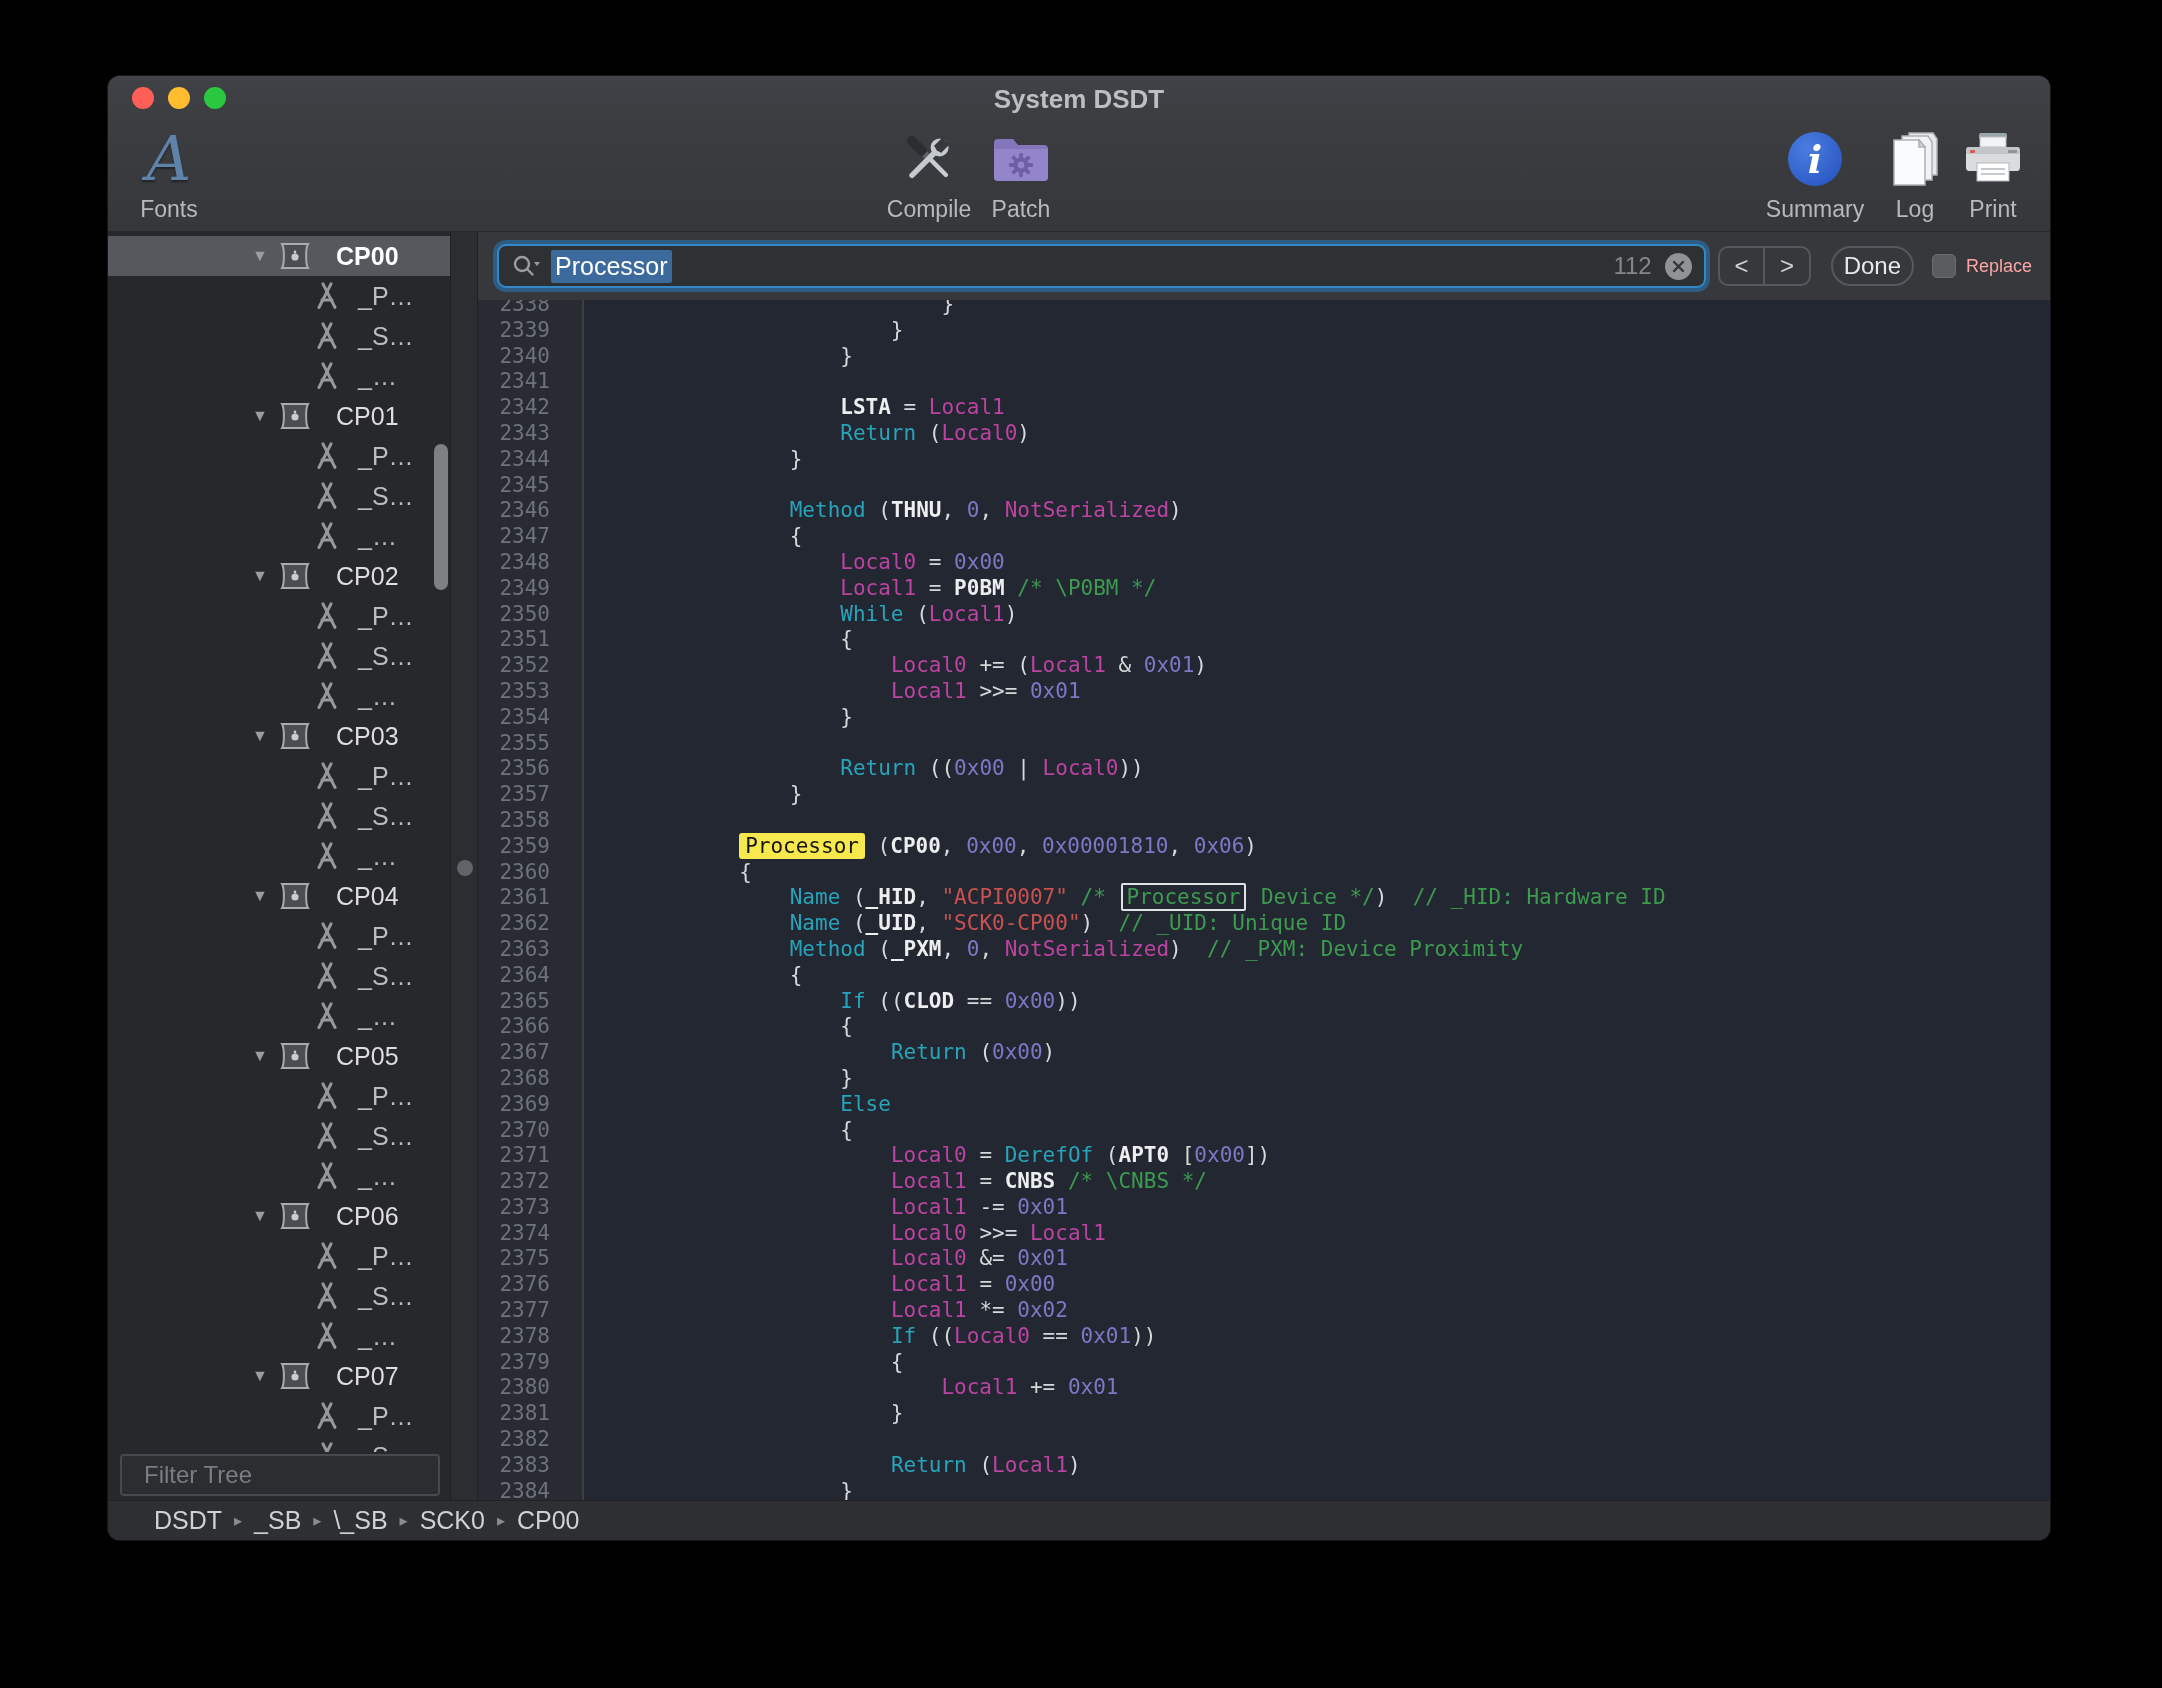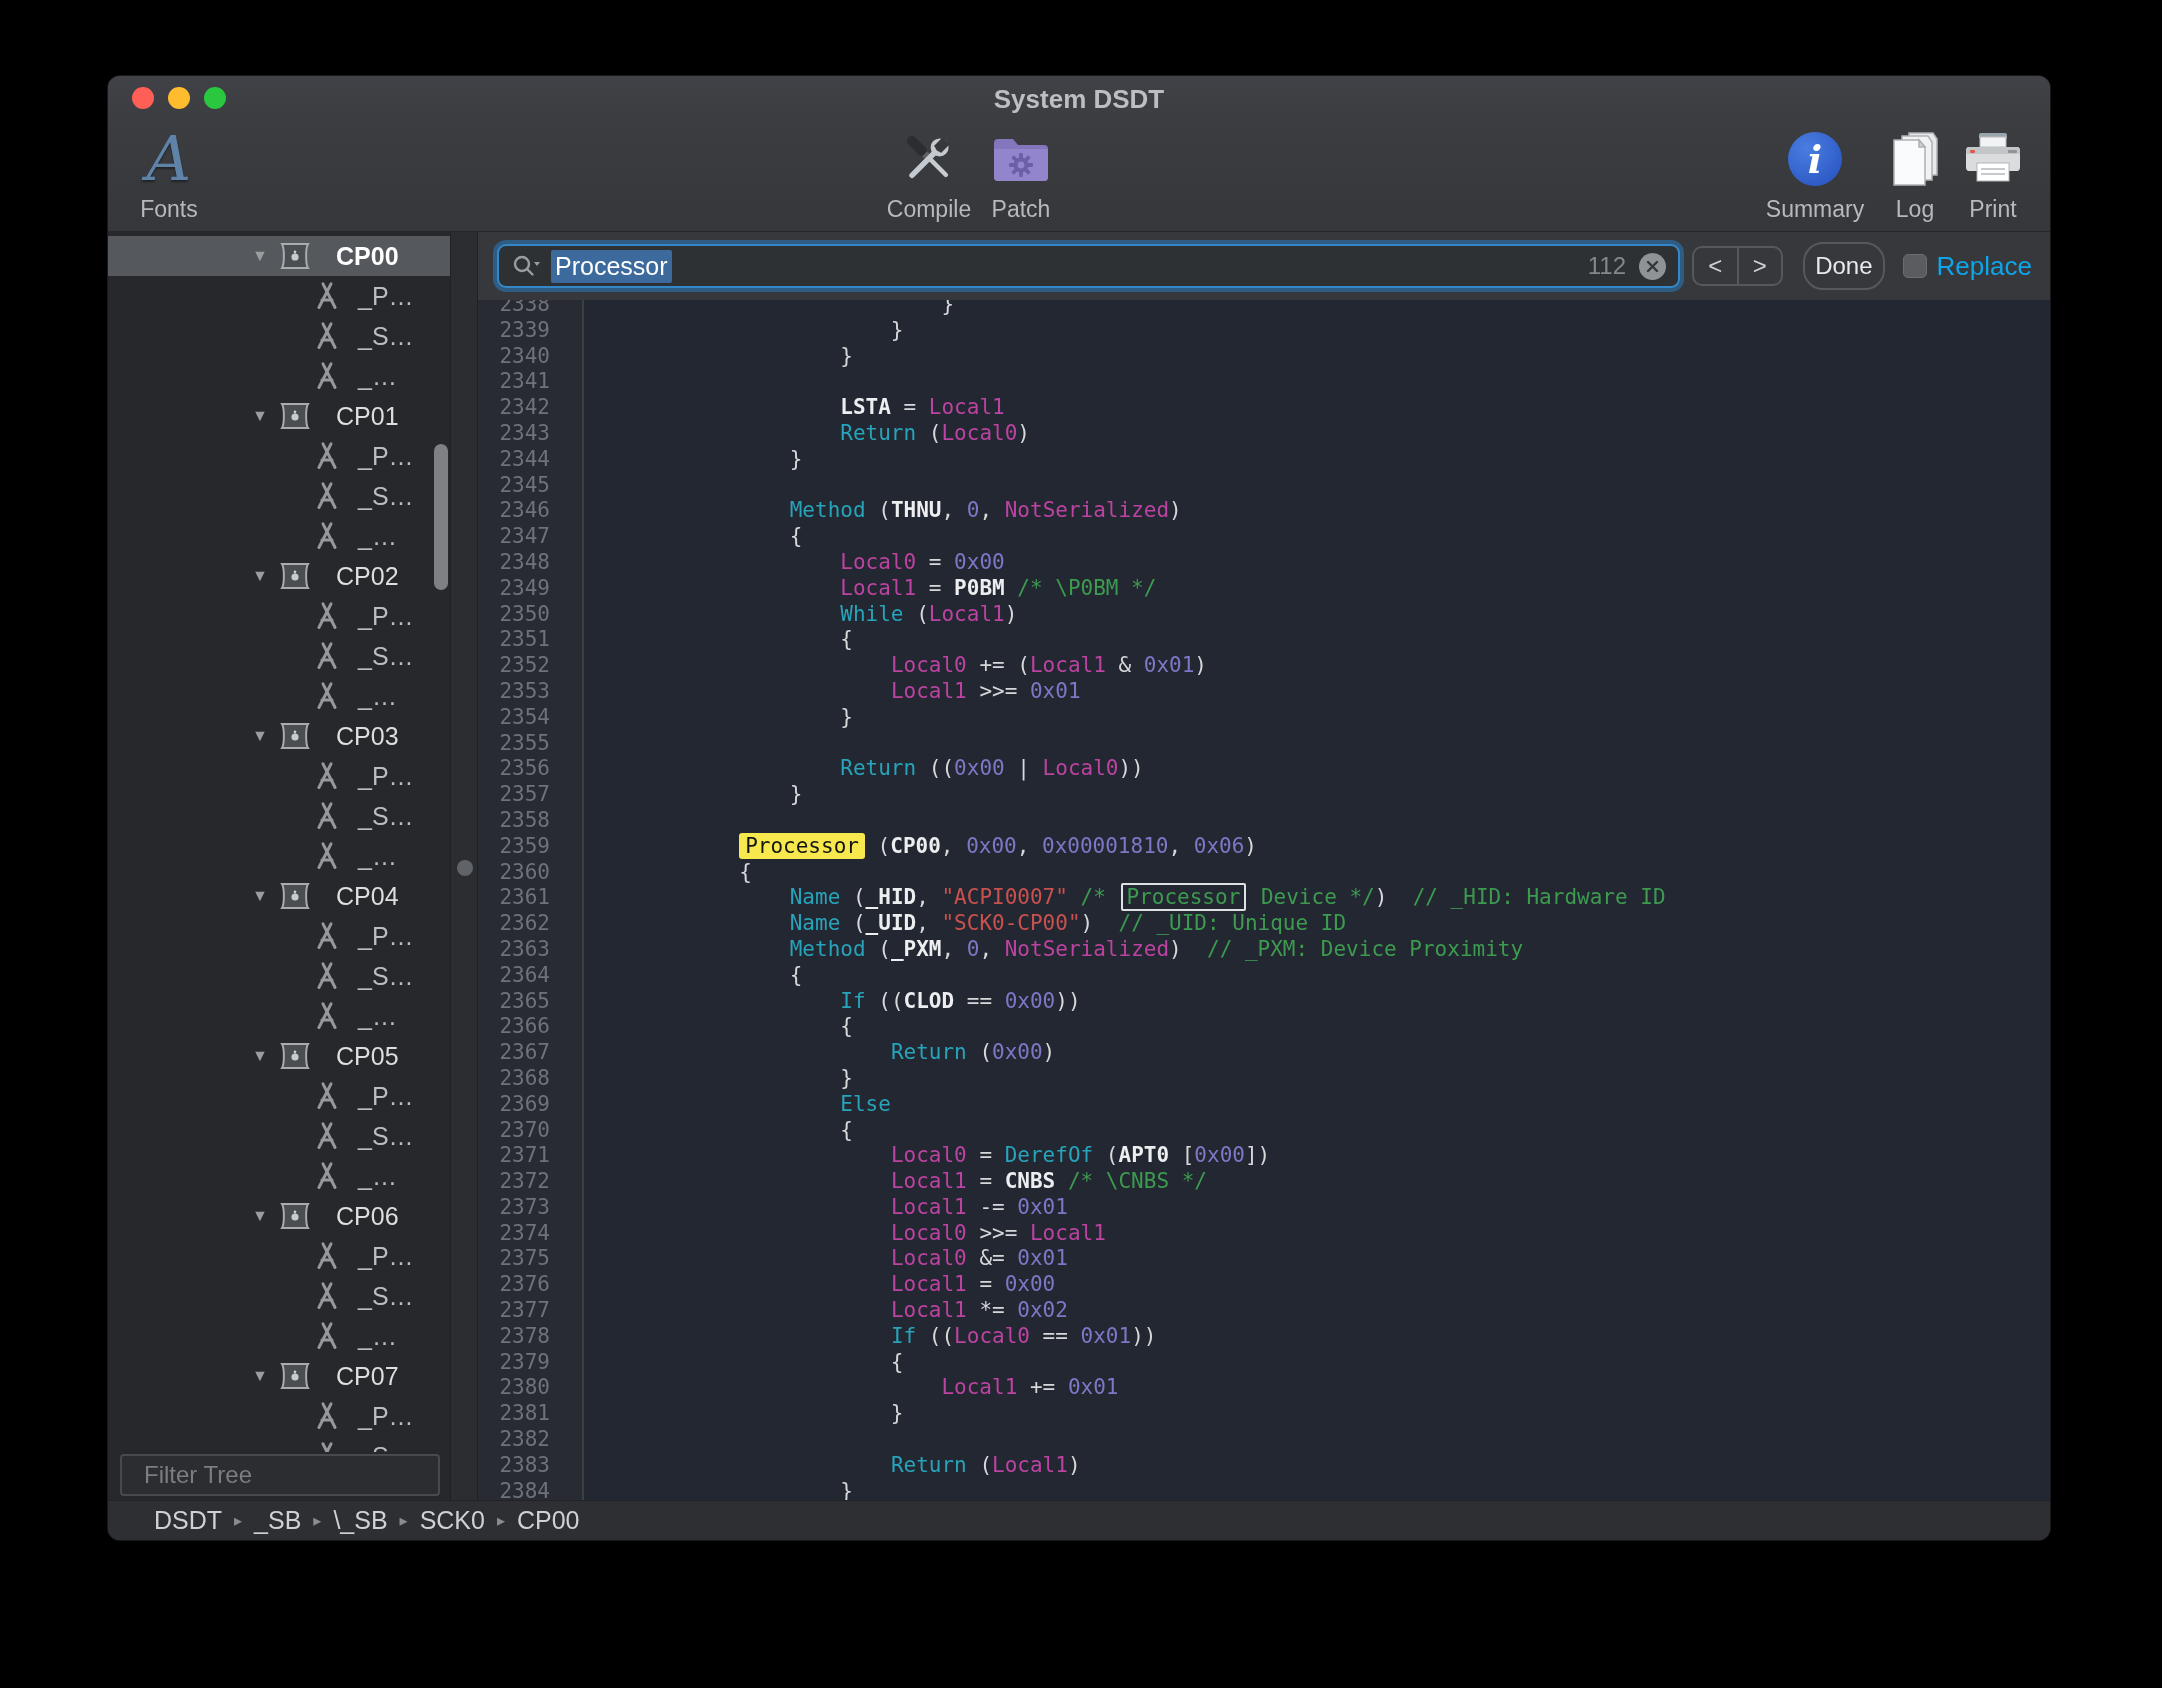--- a/index.html
+++ b/index.html
@@ -78,27 +78,27 @@
   .find-text { margin-left:10px; font-size:25px; color:#fff;
                background:#3c6a9d; padding:2px 4px; border-radius:2px; }
   .match-count { position:absolute; right:52px; font-size:24px; color:#85878b; }
   .clear-btn { position:absolute; right:12px; width:27px; height:27px; border-radius:50%;
                background:#909396; display:flex; align-items:center; justify-content:center; }
   .seg { margin-left:12px; width:94px; height:40px; border:2px solid #55585c; border-radius:10px;
          display:flex; overflow:hidden; }
   .seg button { flex:1; background:transparent; border:none; color:#d0d2d4; font-size:24px;
                 font-family:"Liberation Sans", sans-serif; cursor:default; }
   .seg button:first-child { border-right:2px solid #55585c; }
-  .done-btn { margin-left:20px; width:84px; height:48px; border:2px solid #55585c; border-radius:20px;
+  .done-btn { margin-left:20px; width:84px; height:40px; border:2px solid #55585c; border-radius:20px;
               background:transparent; color:#e8e9eb; font-size:24px;
               font-family:"Liberation Sans", sans-serif; cursor:default; }
   .replace-wrap { margin-left:18px; display:flex; align-items:center; }
   .checkbox { width:24px; height:24px; border-radius:5px; background:#5a5c5f;
               border:1px solid #6a6c6f; }
-  .replace-label { margin-left:10px; font-size:26px; color:#0ea5e9; }
+  .replace-label { margin-left:10px; font-size:18px; color:#fca5a5; }
   
   .editor { position:absolute; left:0; top:68px; right:0; bottom:0; background:#232731;
             overflow:hidden; }
   .code-scroll { position:absolute; left:0; top:-8px; right:0; }
   .ln { display:flex; height:25.8px; line-height:25.8px;
         font-family:"DejaVu Sans Mono", monospace; font-size:21px; }
   .ln .num { flex:0 0 106px; text-align:right; padding-right:32px; background:#282b31;
              border-right:2px solid #3b3e45; color:#6e727a; }
   .ln .txt { white-space:pre; padding-left:54px; color:#d6d8da; }
   .tok-p  { color:#d6d8da; }

